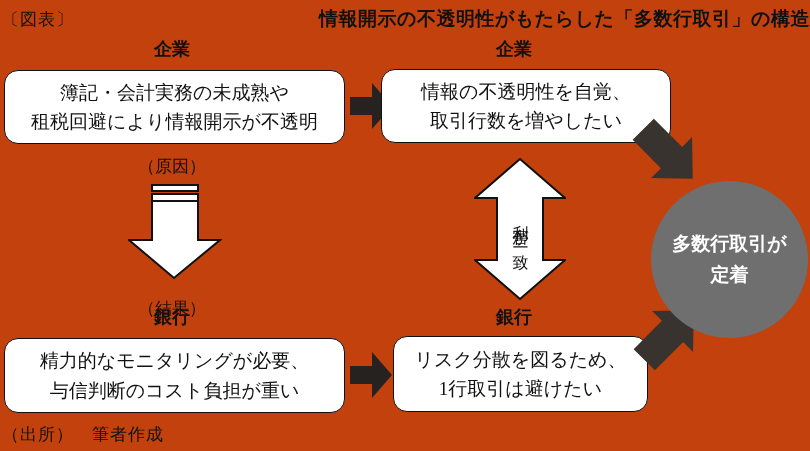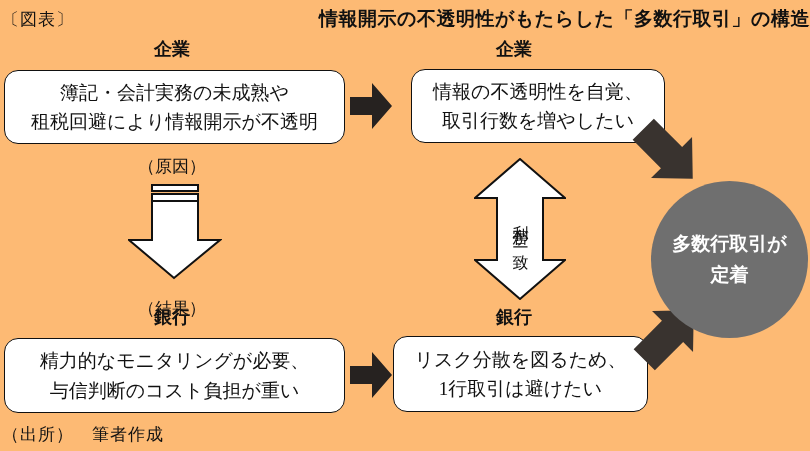--- a/index.html
+++ b/index.html
@@ -1,21 +1,21 @@
 <!DOCTYPE html>
 <html lang="ja"><head>
 <meta charset="utf-8">
 <style>
   * { box-sizing: border-box; }
   html, body { margin: 0; padding: 0; background: #ffffff; }
   .page {
     position: relative;
     width: 810px;
     height: 451px;
-    background: #fdba74;
+    background: #c2410c;
     color: #111111;
     font-family: "Liberation Serif", "DejaVu Serif", serif;
     overflow: hidden;
   }
   .figure-label {
     position: absolute;
     top: 8px; left: 2px;
     font-size: 17px;
     letter-spacing: 1px;
   }
@@ -47,21 +47,21 @@
     background: #ffffff;
     display: flex;
     flex-direction: column;
     justify-content: center;
     align-items: center;
     text-align: center;
     font-size: 19px;
     line-height: 1.55;
   }
   .box.top-left     { left: 4px;   top: 70px;  width: 341px; height: 74px; }
-  .box.top-right    { left: 411px; top: 69px;  width: 254px; height: 74px; }
+  .box.top-right    { left: 381px; top: 69px;  width: 290px; height: 74px; }
   .box.bottom-left  { left: 4px;   top: 338px; width: 341px; height: 75px; }
   .box.bottom-right { left: 393px; top: 336px; width: 255px; height: 76px; }
   .small-label {
     position: absolute;
     width: 144px;
     text-align: center;
     font-size: 17px;
   }
   .small-label.cause  { left: 100px; top: 155px; }
   .small-label.effect { left: 100px; top: 281px; margin-top: 16px; }

